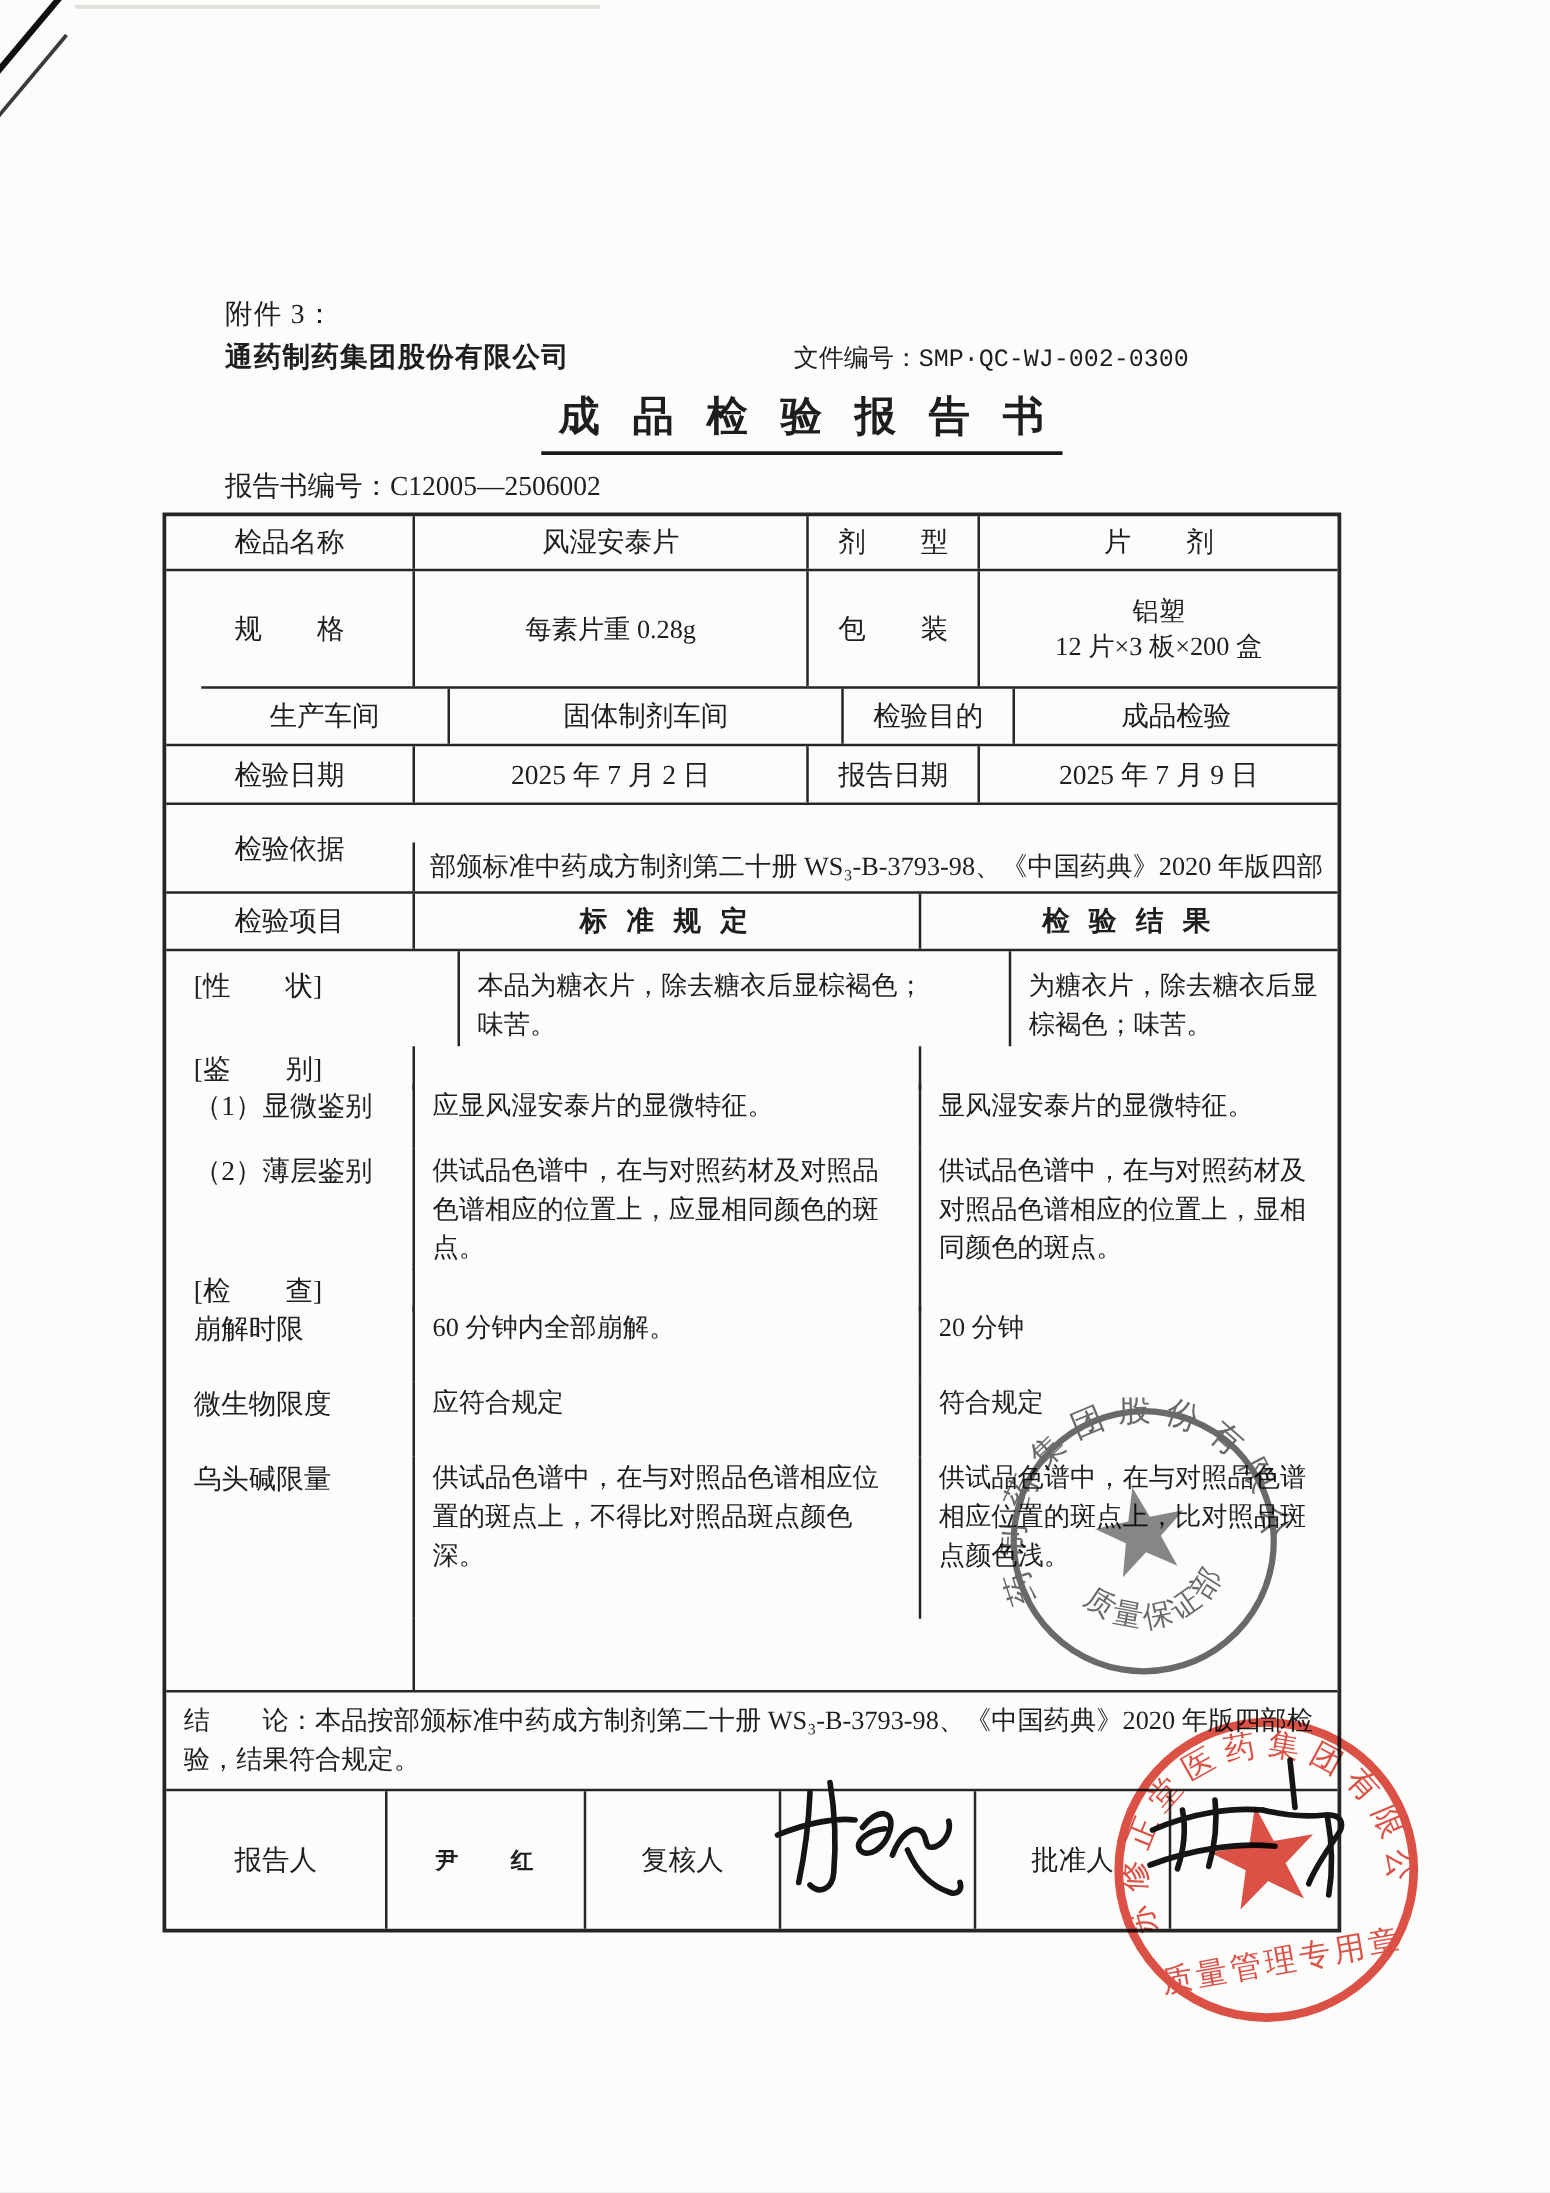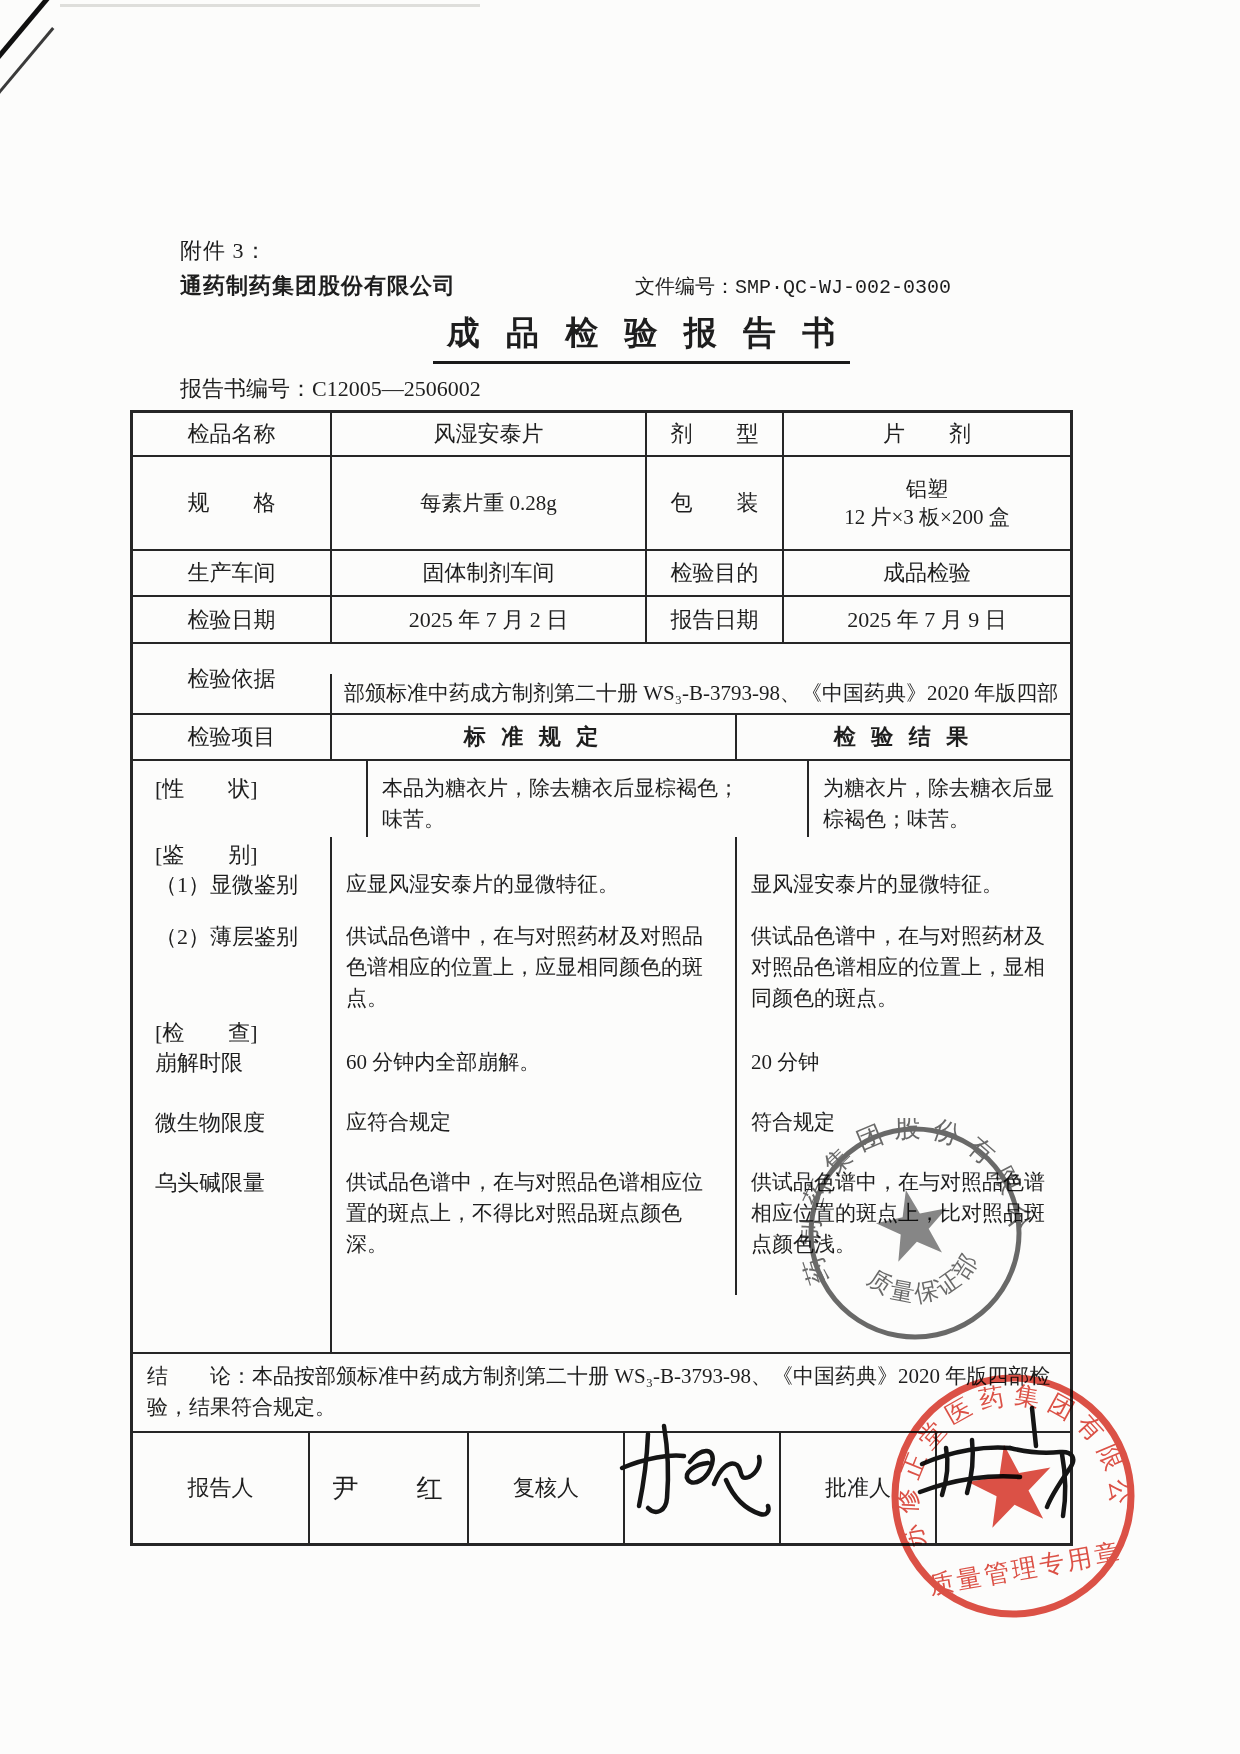--- a/index.html
+++ b/index.html
@@ -36,38 +36,38 @@
   .r-sign  { grid-template-columns:175px 159px 156px 156px 156px 1fr; height:110px; }
 
   .cell { border-left:2px solid #262626; display:flex; align-items:center; justify-content:center; text-align:left; font-size:22px; padding:4px 6px; }
   .row .cell:first-child { border-left:none; }
   .cell.small { font-size:21px; }
   .cell.two-line { flex-direction:column; line-height:1.35; }
   .cell.left { justify-content:flex-start; text-align:right; padding-left:12px;margin-top:30px; }
   .para { font-size:21px; line-height:31px; }
 
   .h1r { min-height:42px; } .h2r { min-height:44px; } .h3r { min-height:92px; }
-  .h4r { min-height:44px; } .h5r { min-height:45px; } .h6r { min-height:65px; }
+  .h4r { min-height:44px;margin-left:28px; } .h5r { min-height:45px; } .h6r { min-height:65px; }
   .h7r { min-height:44px; }
   .head-cell { font-weight:600; letter-spacing:5px; }
 
   .items-body { height:591px; display:flex; flex-direction:column; border-top:2px solid #262626; }
   .iblock { display:grid; grid-template-columns:197px 405px 1fr; flex:0 0 auto; }
   .iblock.grow { flex:1 1 auto; }
   .icell { border-left:2px solid #262626; padding:2px 14px; font-size:21px; line-height:31px; text-align:left; }
   .iblock .icell:first-child { border-left:none; padding-left:22px; font-size:22px; }
   .ib1 { height:76px;gap:36px; } .ib2 { height:30px; } .ib3 { height:52px; } .ib4 { height:96px; }
   .ib5 { height:30px; } .ib6 { height:60px; } .ib7 { height:130px; } .ib8 { height:60px; }
   .ib1 .icell { padding-top:12px; }
   .blank-center { text-align:center; letter-spacing:4px; padding-top:18px; }
 
   .concl { min-height:63px; align-items:flex-start; padding:7px 14px; font-size:21px; line-height:31px; text-align:left; display:block; }
 
   .sign-label { font-size:22px; }
-  .sign-name { font-size:26px; font-weight:400; letter-spacing:2px; }
+  .sign-name { font-size:18px; font-weight:700; letter-spacing:2px; }
 
   
   .stamp { position:absolute; mix-blend-mode:multiply; pointer-events:none; }
   .stamp-black { left:800px; top:1118px; width:230px; height:230px; opacity:.8; }
   .stamp-red   { left:886px; top:1369px; width:254px; height:254px; opacity:.92; }
   .sig { position:absolute; pointer-events:none; }
   .sig-reviewer { left:610px; top:1418px; width:175px; height:115px; }
   .sig-approver { left:912px; top:1402px; width:185px; height:130px; }
 </style>
 </head>

